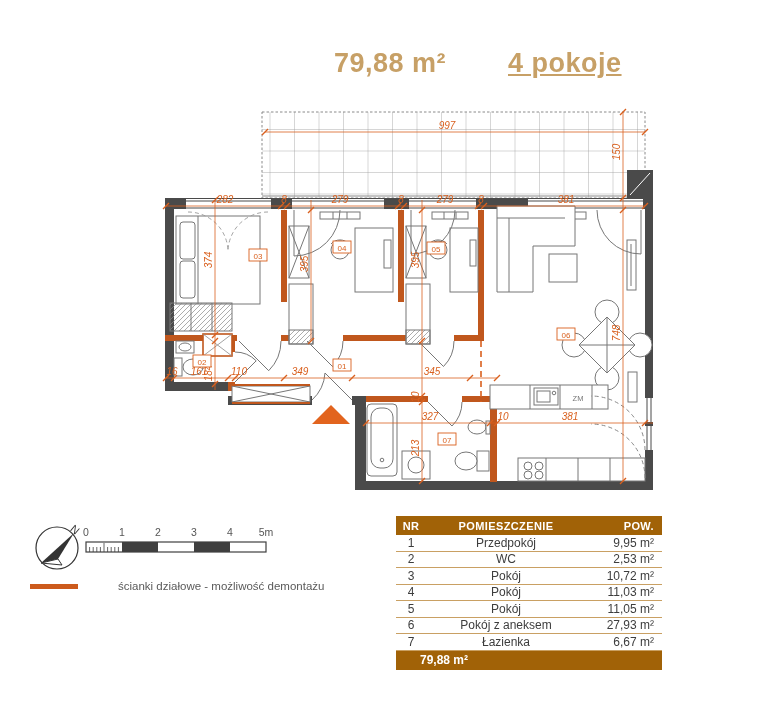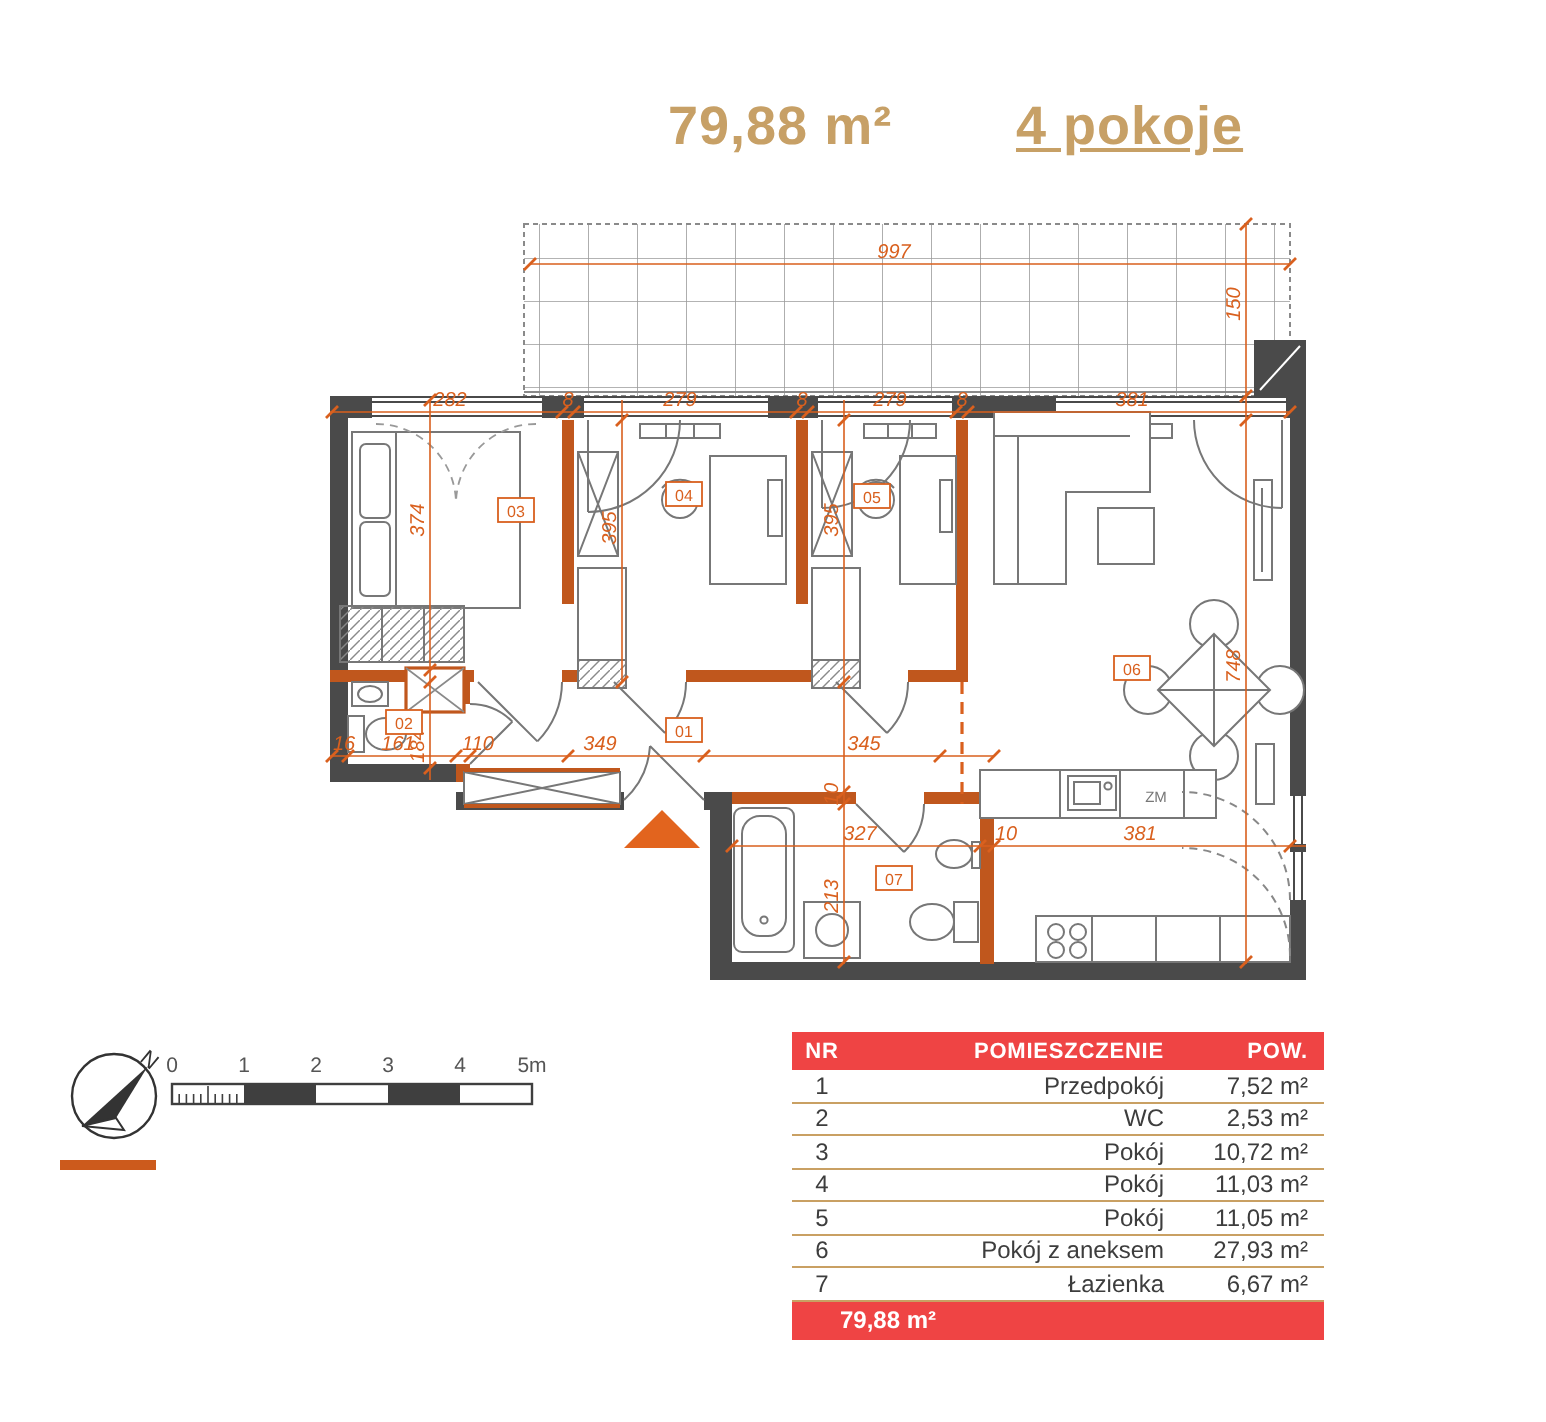--- a/index.html
+++ b/index.html
@@ -19,26 +19,26 @@
         text-anchor:middle;font-style:normal;}
   svg text.north{font-family:"Liberation Sans",sans-serif;font-size:11px;fill:#333;}
   .legend{position:absolute;left:30px;top:580px;width:360px;}
   .legend-row{display:flex;align-items:center;margin-bottom:11px;}
   .legend-sample{width:62px;margin-right:26px;flex:0 0 62px;display:flex;flex-direction:column;justify-content:center;}
   .sample-dashed-single{border-top:2.5px dashed #d9601e;height:0;width:48px;}
   .sample-dashed-double{width:48px;height:5px;border-top:1.6px dashed #d9601e;border-bottom:1.6px dashed #d9601e;}
   .sample-solid{width:48px;height:5px;background:#cc5a1c;}
   .legend-text{font-size:11.5px;color:#5a5a5a;}
   .roomtable{position:absolute;left:396px;top:516px;width:266px;font-size:12px;color:#3d3d3d;}
-  .tbl-head,.tbl-foot{display:flex;background:#ef4444;color:#fff;align-items:center;}
+  .tbl-head,.tbl-foot{display:flex;background:#a16207;color:#fff;align-items:center;}
   .tbl-head{font-size:11px;font-weight:700;letter-spacing:.4px;height:19px;}
   .tbl-foot{font-size:12px;font-weight:700;height:19px;}
   .tbl-row{display:flex;align-items:center;height:15.5px;border-bottom:1.8px solid #c9a063;}
   .c-nr{flex:0 0 30px;text-align:center;}
-  .c-name{flex:1 1 auto;text-align:right;padding-left:4px;}
+  .c-name{flex:1 1 auto;text-align:center;padding-left:4px;}
   .c-area{flex:0 0 72px;text-align:right;padding-right:8px;}
   .foot-label{flex:1 1 auto;padding-left:34px;}
 </style>
 </head>
 <body>
 
 <div class="page">
 
   <div class="title-area">79,88 m²</div>
   <div class="title-rooms">4 pokoje</div>
@@ -341,34 +341,35 @@
   </svg>
 
   <div class="legend">
 
 
 
       <div class="legend-row">
         <span class="legend-sample">
           <span class="bar sample-solid"></span>
         </span>
+        <span class="legend-text">ścianki działowe -  możliwość demontażu</span>
       </div>
     </div>
 
   <div class="roomtable">
     <div class="tbl-head">
       <span class="c-nr">NR</span>
       <span class="c-name">POMIESZCZENIE</span>
       <span class="c-area">POW.</span>
     </div>
     <div id="tbl-body">
       <div class="tbl-row">
         <span class="c-nr">1</span>
         <span class="c-name">Przedpokój</span>
-        <span class="c-area">7,52 m²</span>
+        <span class="c-area">9,95 m²</span>
       </div>
 
       <div class="tbl-row">
         <span class="c-nr">2</span>
         <span class="c-name">WC</span>
         <span class="c-area">2,53 m²</span>
       </div>
 
       <div class="tbl-row">
         <span class="c-nr">3</span>

